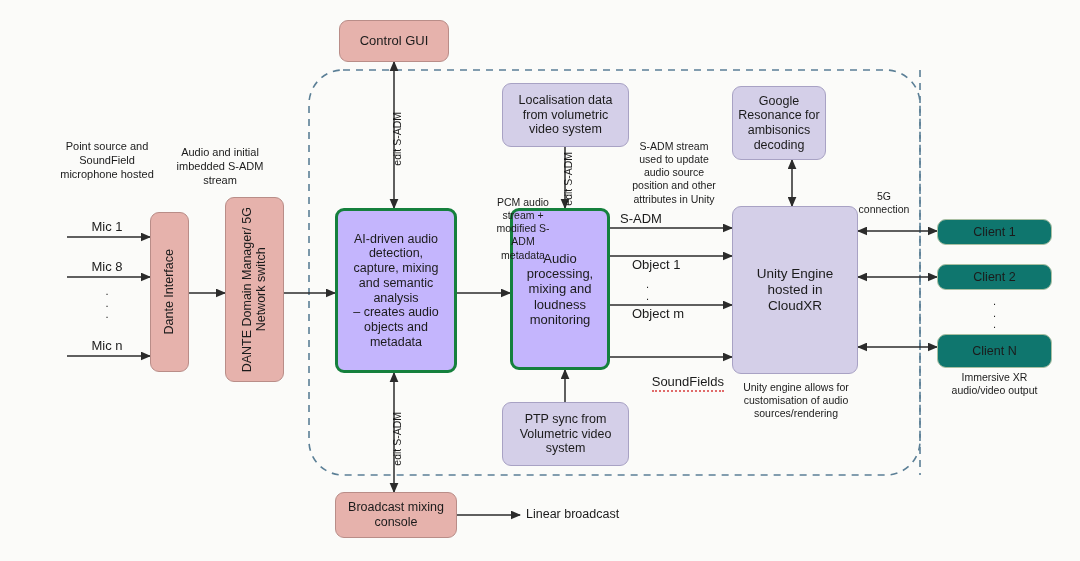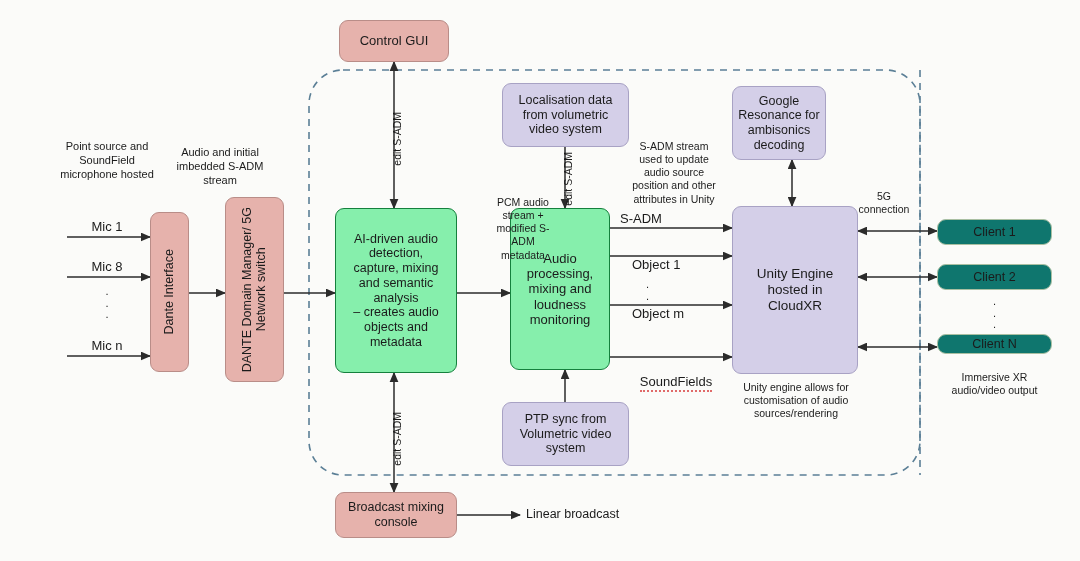--- a/index.html
+++ b/index.html
@@ -19,21 +19,21 @@
     position:absolute;
     box-sizing:border-box;
     border-radius:9px;
     display:flex;align-items:center;justify-content:center;
     text-align:center;
     line-height:1.18;
     padding:4px 5px;
     white-space:pre-line;
   }
   .pink{background:#e6b2ac;border:1px solid #b98d88;}
-  .beige{background:#86efac;border:1px solid #15803d;}
+  .beige{background:#c4b5fd;border:3px solid #15803d;}
   .lav{background:#d4cfe8;border:1px solid #a8a2c4;}
   .green{background:#0f766e;border:1px solid #a9bfa2;}
 
   .vtext{
     writing-mode:vertical-rl;
     transform:rotate(180deg);
     white-space:pre-line;
     line-height:1.15;
   }
 
@@ -157,21 +157,21 @@
 
   <div class="node lav" style="left:700px;top:206px;width:126px;height:168px;font-size:13.5px;">Unity Engine
 hosted in
 CloudXR</div>
 
   <div class="node pink" style="left:303px;top:492px;width:122px;height:46px;font-size:12.5px;">Broadcast mixing
 console</div>
 
   <div class="node green" style="left:905px;top:219px;width:115px;height:26px;font-size:12.5px;">Client 1</div>
   <div class="node green" style="left:905px;top:264px;width:115px;height:26px;font-size:12.5px;">Client 2</div>
-  <div class="node green" style="left:905px;top:334px;width:115px;height:20px;font-size:12.5px;">Client N</div>
+  <div class="node green" style="left:905px;top:334px;width:115px;height:34px;font-size:12.5px;">Client N</div>
 
   <div class="lbl" style="left:10px;top:140px;width:130px;font-size:11px;">Point source and
 SoundField
 microphone hosted</div>
 
   <div class="lbl" style="left:128px;top:146px;width:120px;font-size:11px;">Audio and initial
 imbedded S-ADM
 stream</div>
 
   <div class="lbl" style="left:36px;top:219px;width:78px;font-size:13px;">Mic 1</div>
@@ -197,21 +197,21 @@
 used to update
 audio source
 position and other
 attributes in Unity</div>
 
   <div class="lbl" style="left:588px;top:211px;width:86px;font-size:13px;text-align:left;">S-ADM</div>
   <div class="lbl" style="left:600px;top:257px;width:86px;font-size:13px;text-align:left;">Object 1</div>
   <div class="dots" style="left:600px;top:279px;width:52px;text-align:left;padding-left:14px;">.
 .</div>
   <div class="lbl" style="left:600px;top:306px;width:86px;font-size:13px;text-align:left;">Object m</div>
-  <div class="lbl" style="left:596px;top:358px;width:96px;font-size:13px;text-align:center;">
+  <div class="lbl" style="left:596px;top:358px;width:96px;font-size:13px;text-align:right;">
     <span class="squiggle">SoundFields</span>
   </div>
 
   <div class="lbl" style="left:812px;top:190px;width:80px;font-size:10.5px;">5G
 connection</div>
 
   <div class="lbl" style="left:684px;top:381px;width:160px;font-size:10.5px;">Unity engine allows for
 customisation of audio
 sources/rendering</div>
 

